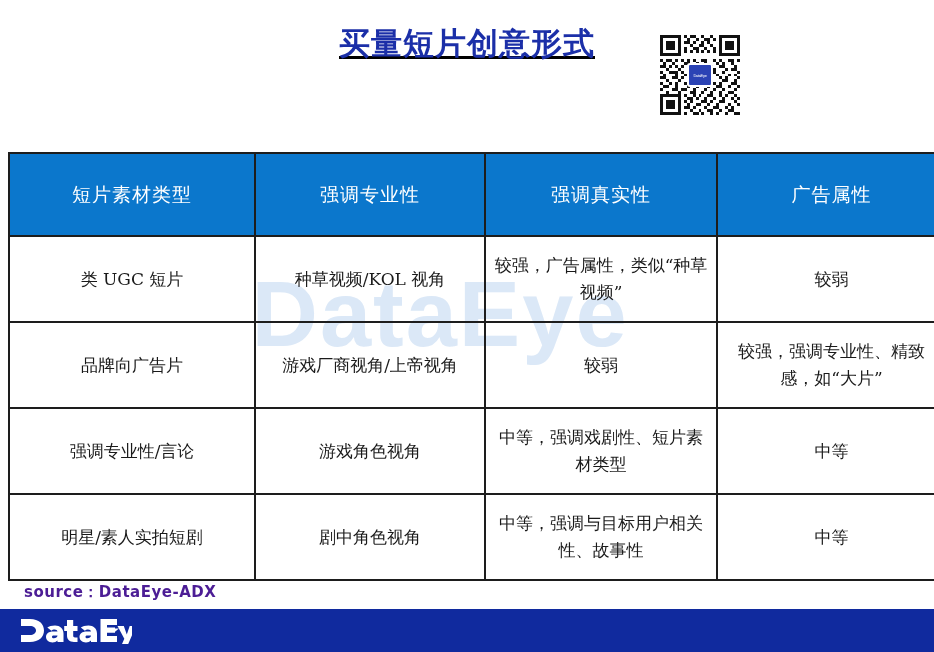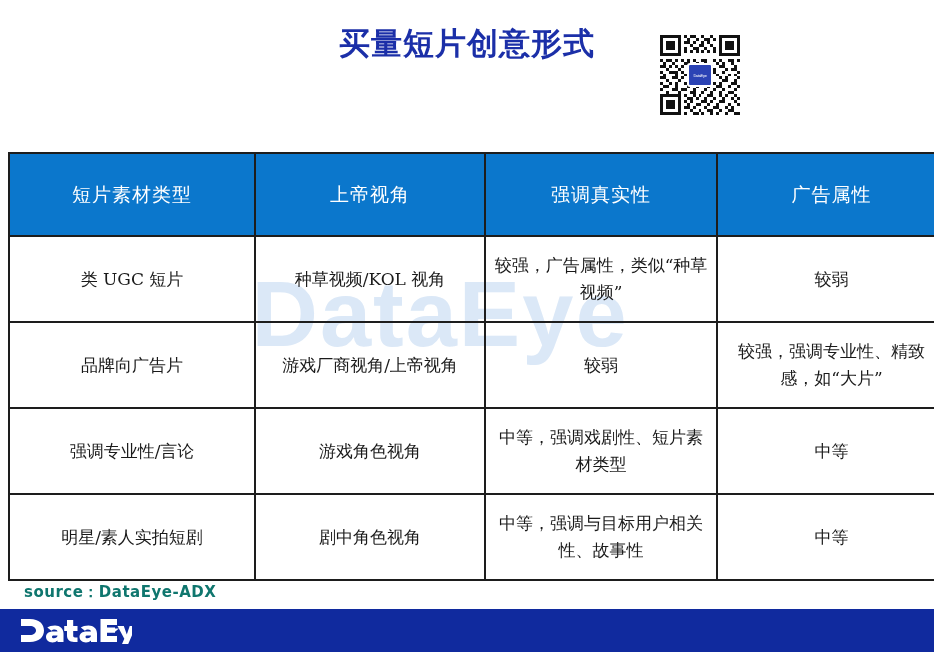--- a/index.html
+++ b/index.html
@@ -20,20 +20,21 @@
     position: relative;
     height: 140px;
   }
   .title-block {
     position: absolute;
     left: 0;
     right: 0;
     top: 24px;
     text-align: center;
     pointer-events: none;
+    text-decoration: underline;
   }
   .title-line {
     color: #1b2fa8;
     font-family: "DejaVu Sans", "Liberation Sans", sans-serif;
     font-weight: bold;
     font-size: 31px;
     line-height: 38px;
     letter-spacing: 1px;
   }
   .qr-wrap {
@@ -125,21 +126,21 @@
   .col-a { width: 246px; }
   .col-b { width: 230px; }
   .col-c { width: 232px; }
   .col-d { width: 229px; }
 
   
   .source {
     position: absolute;
     left: 24px;
     top: 583px;
-    color: #0f766e;
+    color: #4c1d95;
     font-family: "DejaVu Sans", "Liberation Sans", sans-serif;
     font-size: 15px;
     font-weight: bold;
     letter-spacing: 0.5px;
   }
 
   
   .footer {
     position: absolute;
     left: 0;
@@ -375,21 +376,21 @@
   <table class="matrix">
     <colgroup>
       <col class="col-a">
         <col class="col-b">
         <col class="col-c">
         <col class="col-d">
     </colgroup>
     <thead>
       <tr>
         <th>短片素材类型</th>
-        <th>上帝视角</th>
+        <th>强调专业性</th>
         <th>强调真实性</th>
         <th>广告属性</th>
       </tr>
     </thead>
     <tbody>
       <tr>
         <td>类 UGC 短片</td>
         <td>种草视频/KOL 视角</td>
         <td>较强，广告属性，类似“种草视频”</td>
         <td>较弱</td>

